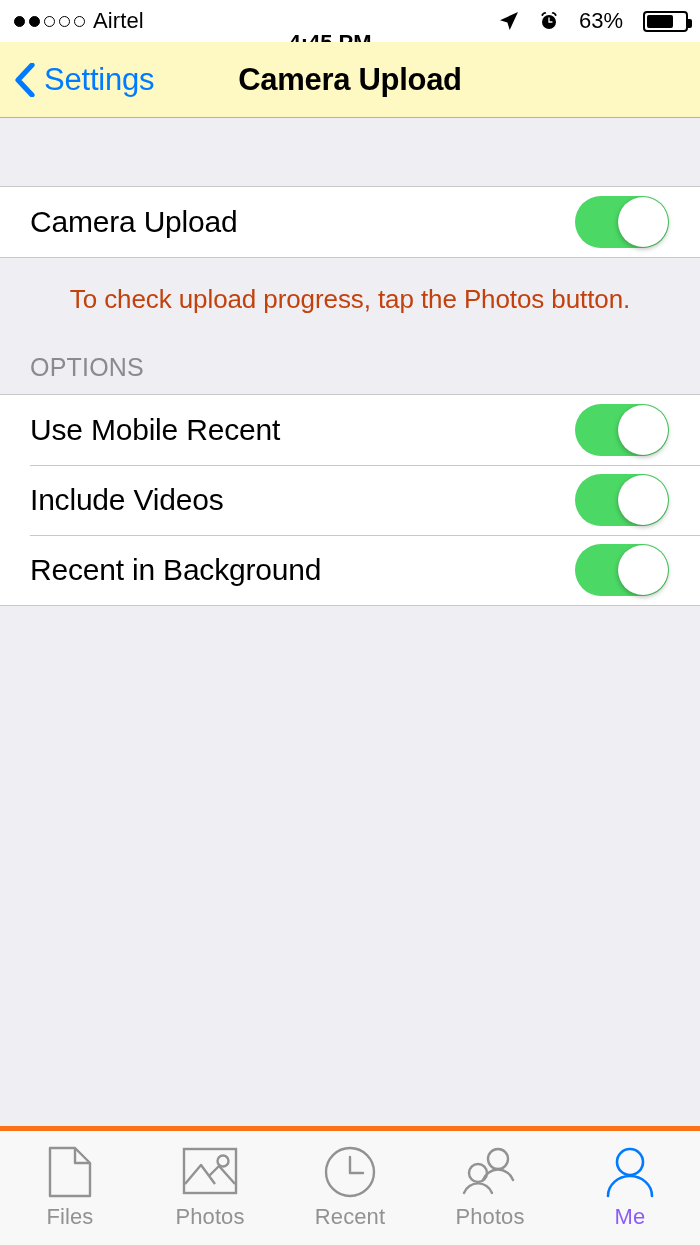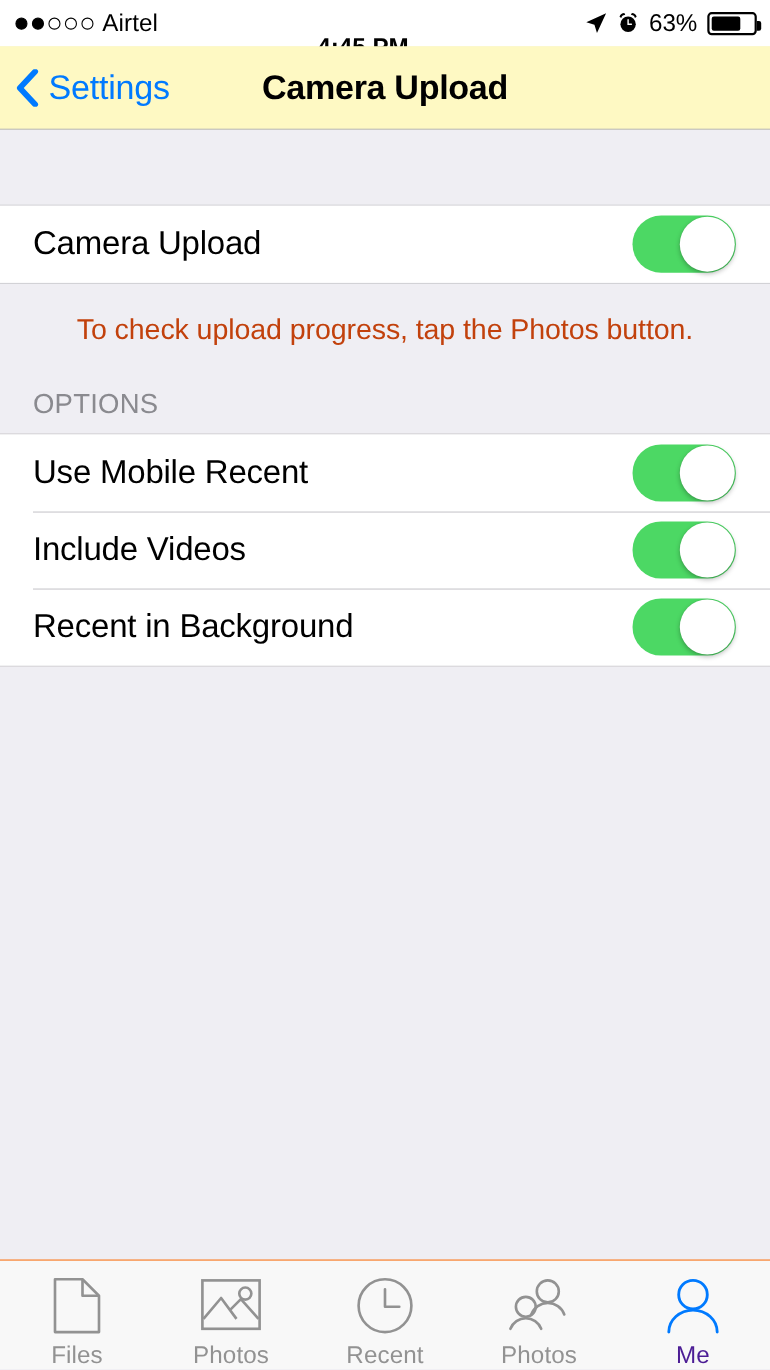--- a/index.html
+++ b/index.html
@@ -21,21 +21,21 @@
   .status-left{ position:absolute; left:14px; display:flex; align-items:center; gap:8px; }
   .sig-dots{ display:flex; align-items:center; gap:4px; }
   .dot{ width:11px; height:11px; border-radius:50%; border:1.6px solid #000; }
   .dot.filled{ background:#000; }
   .carrier{ font-size:22px; letter-spacing:0.1px; }
   .status-center{
     position:absolute; left:0; width:660px; text-align:center;
     font-size:22px; font-weight:bold;margin-top:44px;
   }
   .status-right{
-    position:absolute; right:12px; display:flex; align-items:center; gap:9px;
+    position:absolute; right:12px; display:flex; align-items:center; gap:20px;
   }
   .loc-arrow{ width:20px; height:20px; display:block; }
   .alarm-ico{ width:20px; height:20px; display:block; }
   .batt-pct{ font-size:22px; }
   .battery{
     position:relative; width:45px; height:21px;
     border:2px solid #000; border-radius:4px;
   }
   .battery::after{
     content:""; position:absolute; right:-6px; top:6px;
@@ -107,33 +107,33 @@
     line-height:1.2;
     text-align:center;
   }
   .section-header{
     padding:38px 41px 12px 30px;
     font-size:25px; color:#8A8A8F; letter-spacing:0.2px;
   }
 
   
   .tab-bar{
-    position:absolute; bottom:0; left:0; width:700px; height:100px;
-    background:#F8F8F8; border-top:1px solid #f97316;
-    display:flex; align-items:flex-end;
+    position:absolute; bottom:0; left:0; width:700px; height:119px;
+    background:#F8F8F8; border-top:5px solid #f97316;
+    display:flex; align-items:center;
   }
   .tab{
     flex:1 1 0; display:flex; flex-direction:column;
     align-items:center; justify-content:center; gap:6px;
     cursor:pointer;
   }
   .tab .ico{ height:52px; display:flex; align-items:center; justify-content:center; }
   .tab .ico svg{ display:block; }
   .tab .tab-label{ font-size:22px; color:#929292; letter-spacing:0.1px; }
-  .tab.active .tab-label{ color:#4c1d95; }
+  .tab.active .tab-label{ color:#8b5cf6; }
 </style>
 </head>
 <body>
 
 <div class="phone">
 
   <div class="status-bar">
     <div class="status-left">
       <span class="sig-dots">
         <span class="dot filled"></span>

